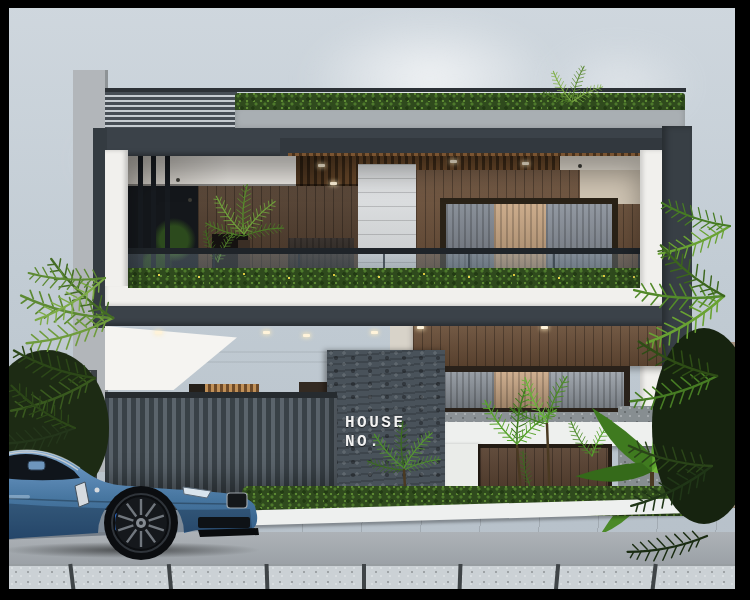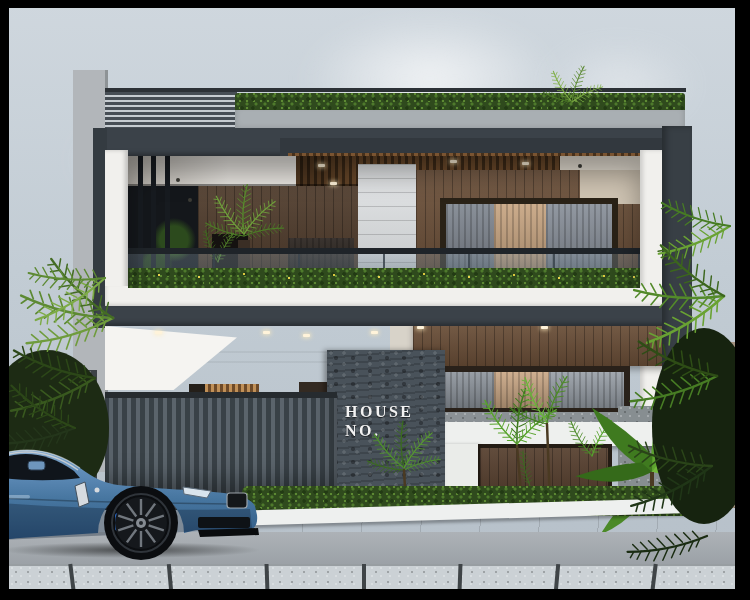--- a/index.html
+++ b/index.html
@@ -148,21 +148,21 @@
     <div class="speck" style="left:513px;top:80px;width:76px;height:104px;background-color:#878e91;"></div>
     <div style="left:315px;top:96px;width:248px;height:24px;background:#eef0ee;box-shadow:0 3px 4px rgba(0,0,0,.3);"></div>
     <div class="speck" style="left:303px;top:118px;width:36px;height:66px;background-color:#7b8386;"></div>
     <div class="planks" style="left:371px;top:118px;width:136px;height:66px;background-color:#543d2c;border:4px solid #241c14;"></div>
     <div style="left:335px;top:118px;width:38px;height:52px;background:#eaece9;box-shadow:2px 0 3px rgba(0,0,0,.2);"></div>
     <div style="left:84px;top:58px;width:16px;height:13px;background:#241f19;"></div>
     <div style="left:100px;top:58px;width:54px;height:13px;background:repeating-linear-gradient(90deg,#c09058 0 3px,#6e4a28 3px 6px);"></div>
     <div style="left:194px;top:56px;width:30px;height:17px;background:#332a22;"></div>
 
     <div class="slate" style="left:222px;top:24px;width:118px;height:160px;box-shadow:-3px 0 5px rgba(0,0,0,.35);">
-      <div class="sign" style="left:18px;top:52px;">
+      <div class="sign" style="left:18px;top:64px;font-family:Liberation Mono, monospace;">
         <div style="position:static;">HOUSE</div>
         <div style="position:static;">NO.</div>
       </div>
     </div>
 
     <div class="gatetex" style="left:-14px;top:66px;width:246px;height:118px;border-top:6px solid #262b2f;box-shadow:inset 0 -30px 25px rgba(0,0,0,.35);"></div>
   </div>
 
   <div class="speck" style="left:69px;top:370px;width:28px;height:142px;background-color:#3d4348;"></div>
   <div style="left:662px;top:126px;width:30px;height:390px;background:#383f45;box-shadow:inset 4px 0 6px rgba(0,0,0,.3);"></div>

